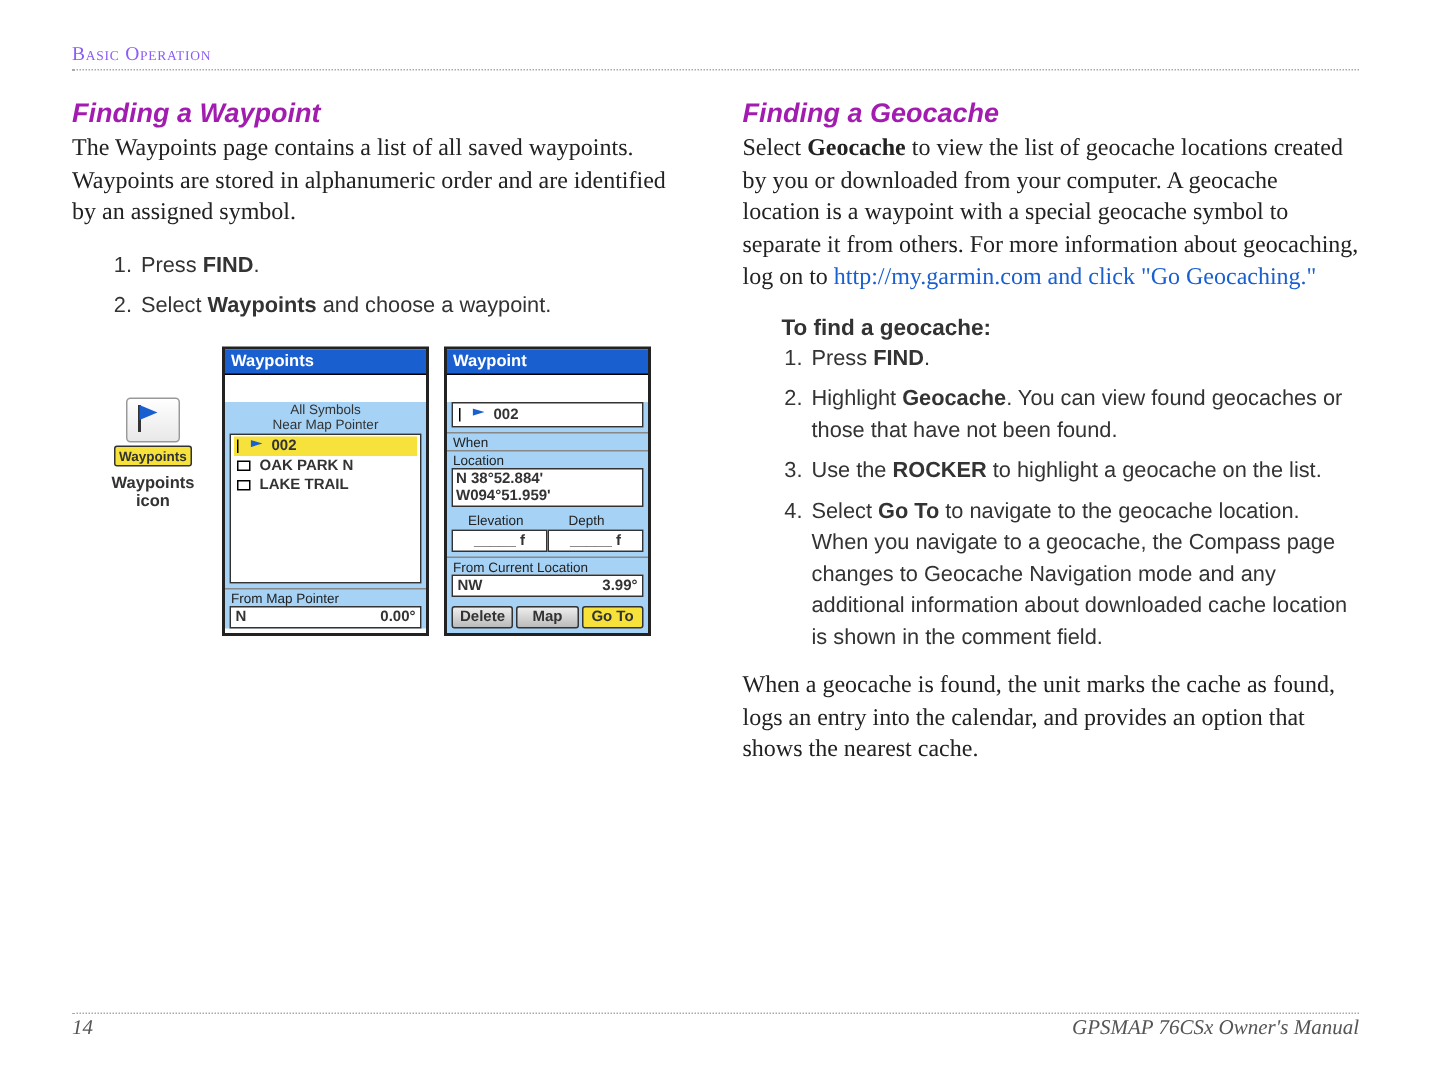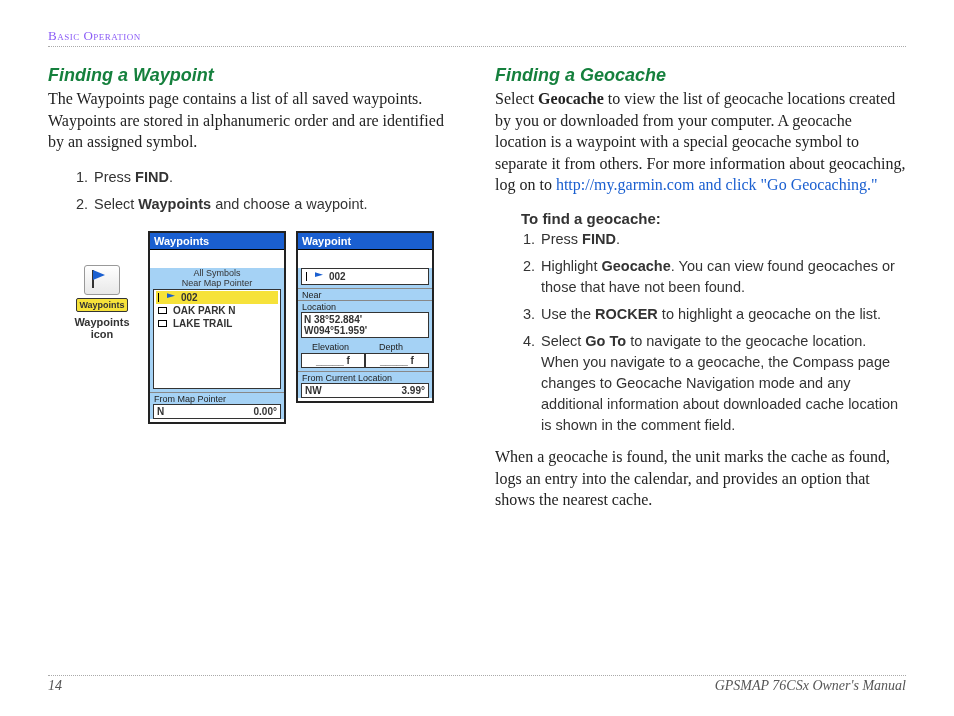--- a/index.html
+++ b/index.html
@@ -26,21 +26,21 @@
   .columns {
     display: flex;
     gap: 36px;
   }
   .col { flex: 1; }
   .section-title {
     font-family: Arial, Helvetica, sans-serif;
     font-style: italic;
     font-weight: bold;
     font-size: 18px;
-    color: #15803d;
+    color: #a21caf;
     margin-bottom: 2px;
   }
   .para {
     font-family: 'Times New Roman', Times, serif;
     font-size: 16px;
     line-height: 1.35;
     color: #222;
     margin-bottom: 6px;
   }
   .para b { font-weight: bold; }
@@ -247,38 +247,43 @@
       <div class="device">
         <div class="titlebar">Waypoint</div>
         <div class="body">
           <div class="white-area">
             <span class="list-row">
                 <span class="mini-pole"></span>
                 <span class="mini-flag"></span>
             <span>002</span>
               </span>
           </div>
-          <div class="sec-label">Near</div>
+          <div class="sec-label">When</div>
           <div class="sec-label">Location</div>
           <div class="white-area">
             <div style="font-weight:bold">N  38°52.884'</div>
             <div style="font-weight:bold">W094°51.959'</div>
           </div>
           <div class="grid2">
             <div class="sec-label" style="border:none">Elevation</div>
             <div class="sec-label" style="border:none">Depth</div>
           </div>
           <div class="grid2" style="margin:0 3px 3px 3px">
             <div style="background:#fff;border:1px solid #333;text-align:center;font-weight:bold">_____ f</div>
             <div style="background:#fff;border:1px solid #333;text-align:center;font-weight:bold">_____ f</div>
           </div>
           <div class="sec-label">From Current Location</div>
           <div class="field-row">
             <span>NW</span>
             <span>3.99°</span>
+          </div>
+          <div class="btnrow">
+            <div class="btn">Delete</div>
+            <div class="btn">Map</div>
+            <div class="btn yellow">Go To</div>
           </div>
         </div>
       </div>
 
     </div>
   </div>
 
   <div class="col">
     <div class="section-title">Finding a Geocache</div>
     <p class="para">

